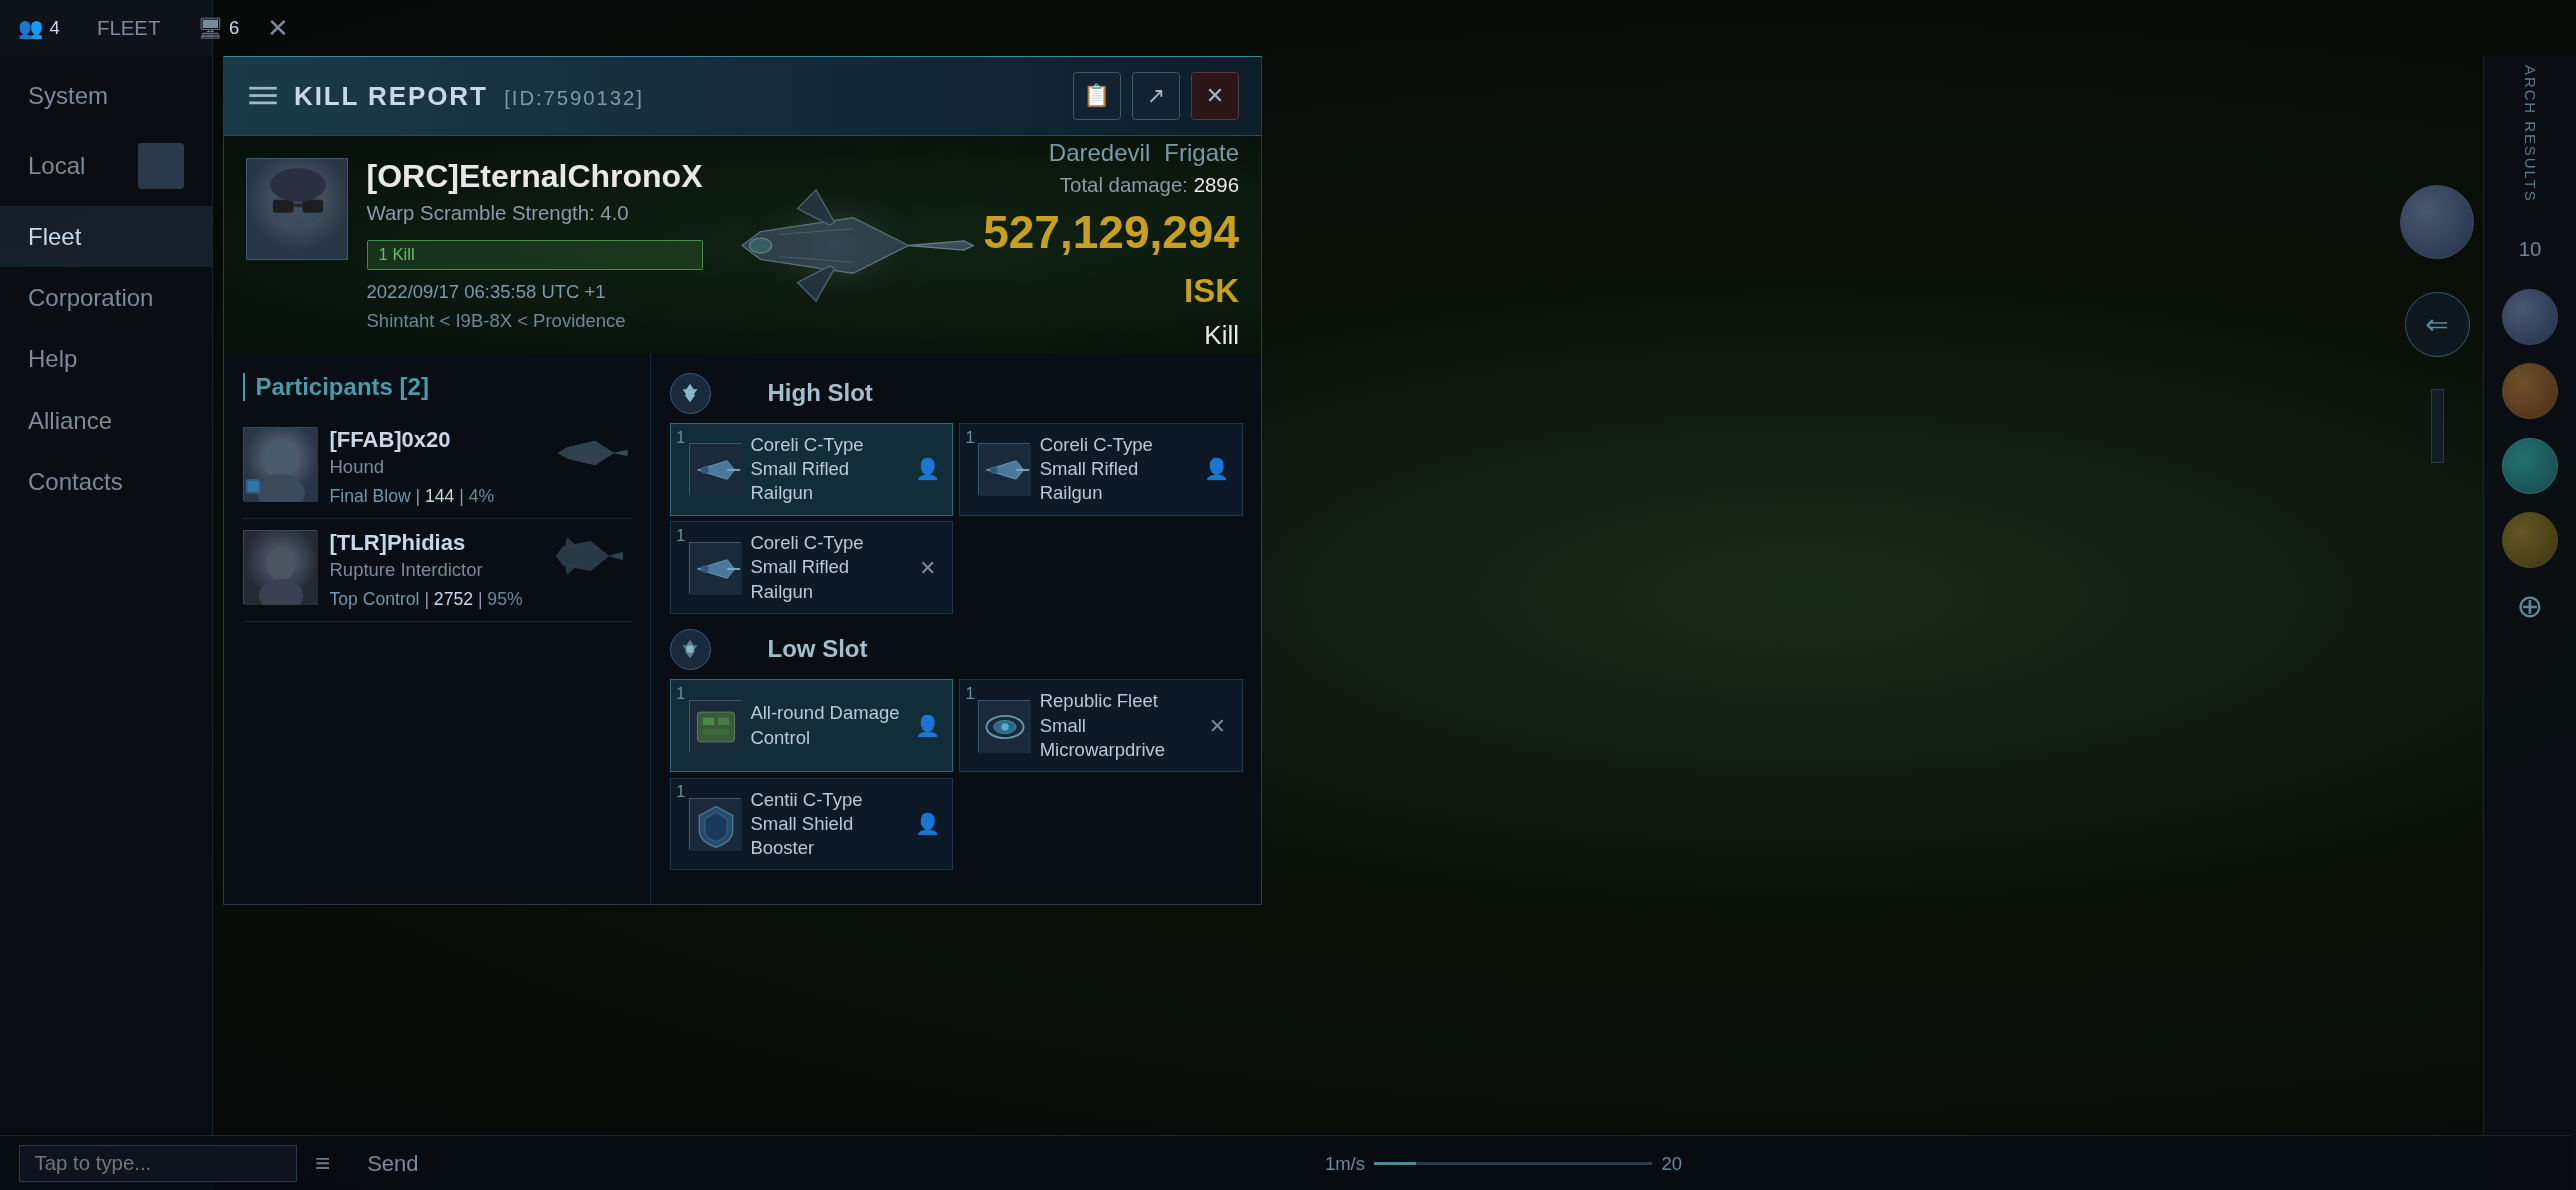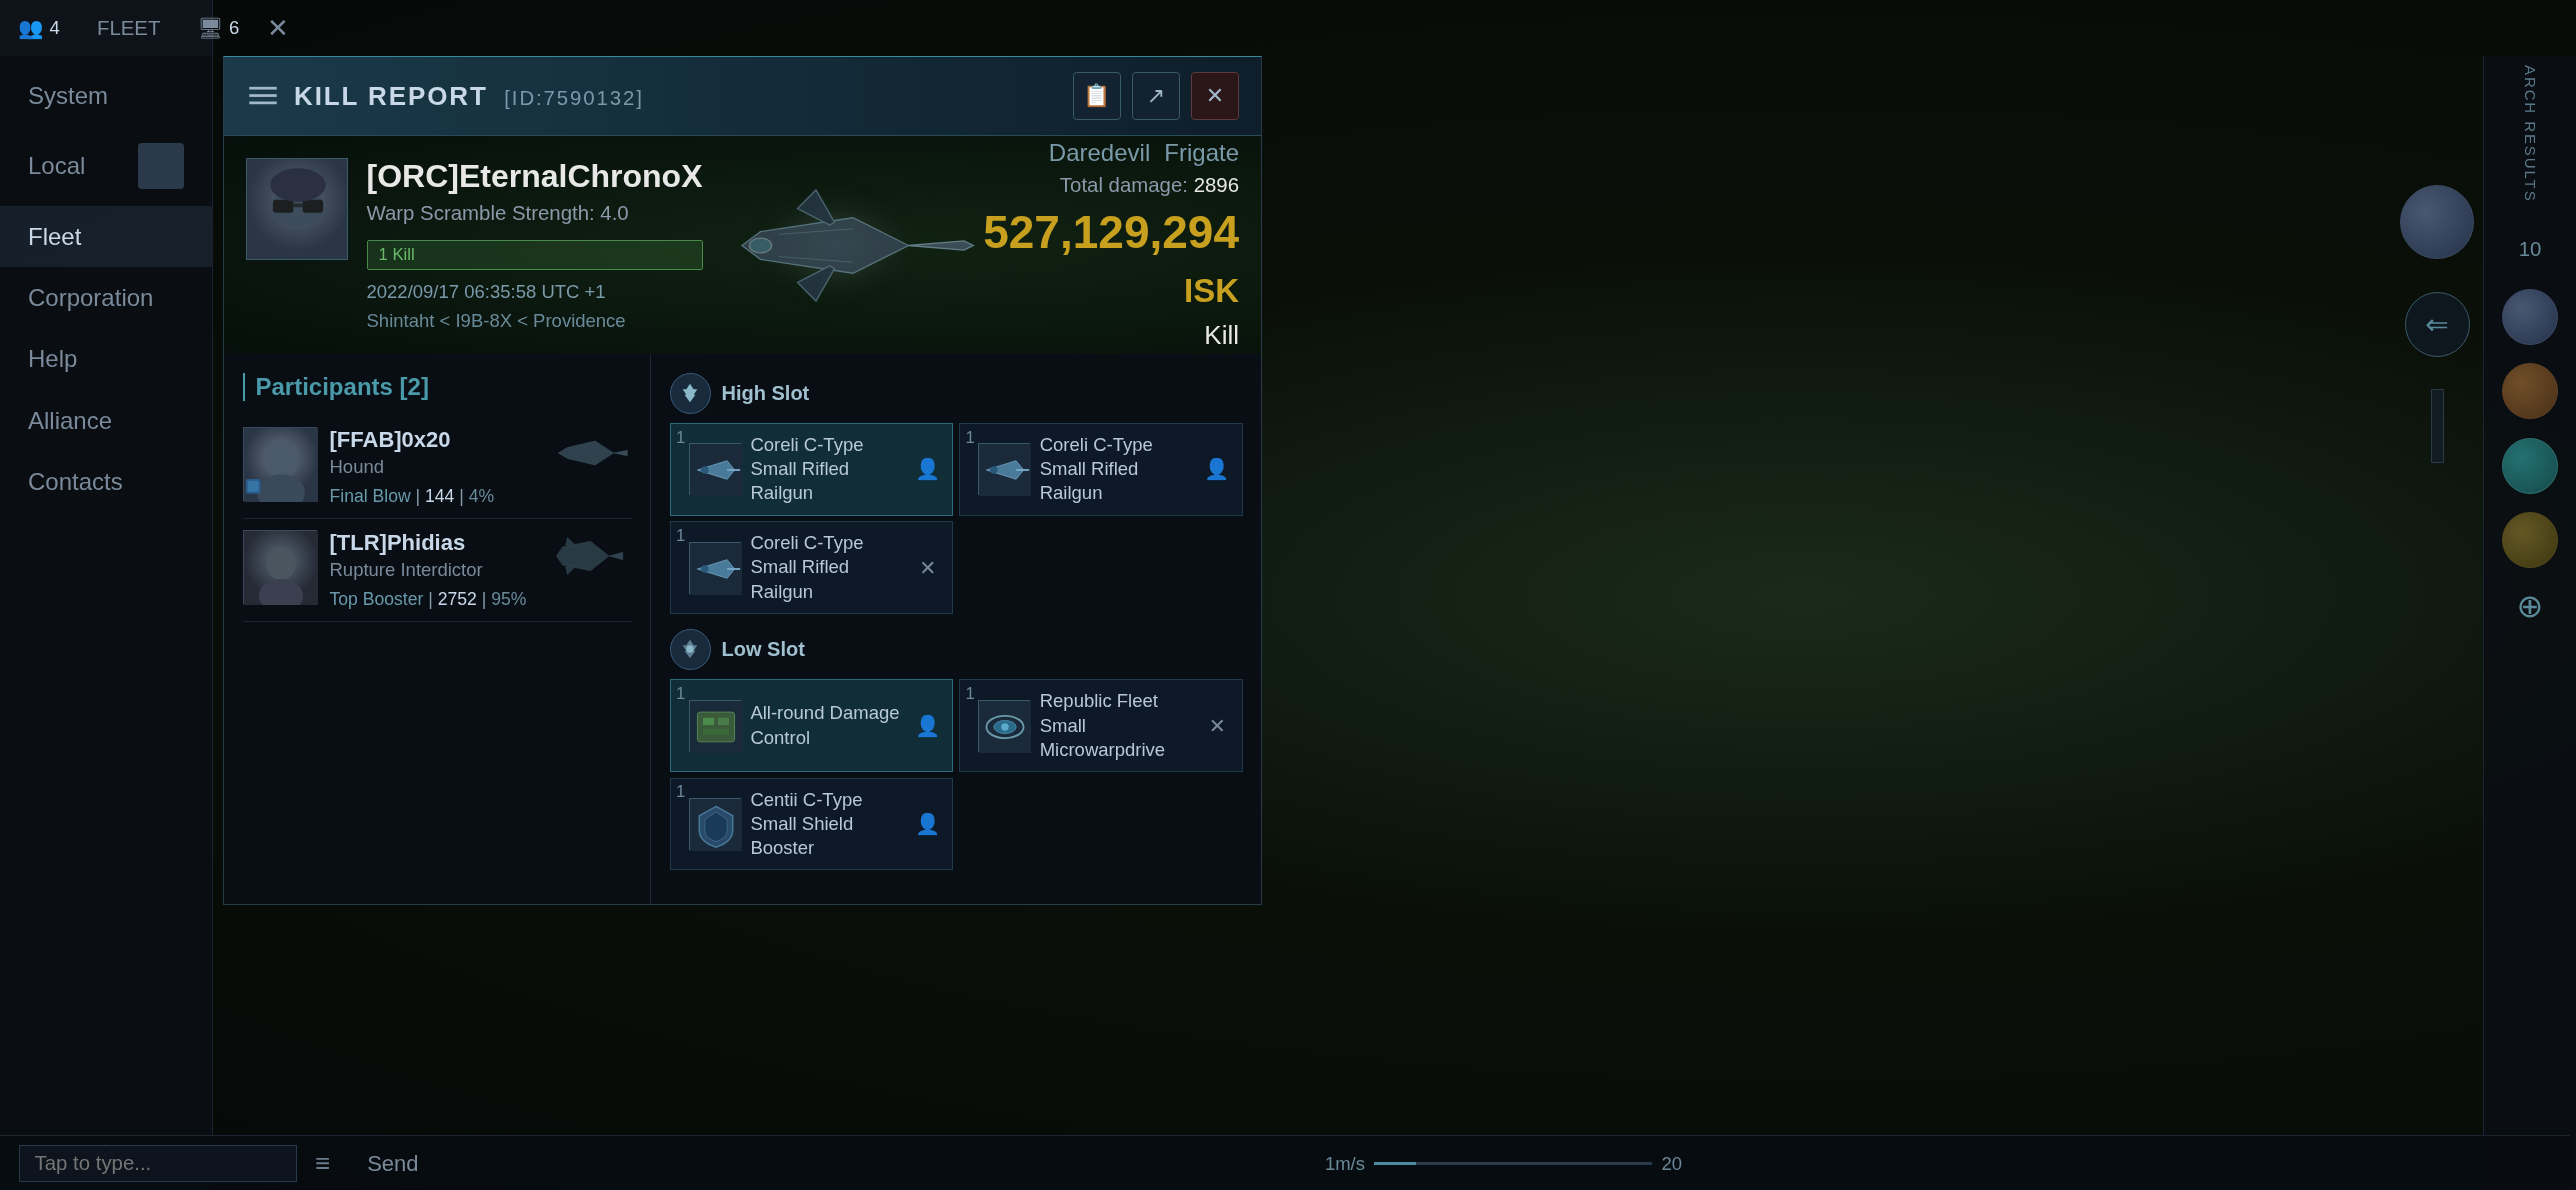--- a/index.html
+++ b/index.html
@@ -433,22 +433,23 @@
       border-radius: 50%;
       display: flex;
       align-items: center;
       justify-content: center;
       color: #8ab8c8;
       font-size: 18.5px;
     }
 
     .slot-title {
       color: #a0c0d0;
-      font-size: 20px;
+      font-size: 24px;
       font-weight: bold;
+      margin-left: 46px;
     }
 
     .equipment-grid {
       display: grid;
       grid-template-columns: 1fr 1fr;
       gap: 5.6px;
     }
 
     .equipment-item {
       display: flex;
@@ -807,21 +808,21 @@
             </defs>
             <rect width="80" height="80" fill="url(#p2grad)"></rect>
             <ellipse cx="40" cy="35" rx="16" ry="18" fill="#4a5560"></ellipse>
             <ellipse cx="40" cy="70" rx="24" ry="18" fill="#3a4050"></ellipse>
           </svg>
         </div>
         <div class="p-info">
           <div class="p-name">[TLR]Phidias</div>
           <div class="p-ship">Rupture Interdictor</div>
           <div class="p-stats">
-            <span class="final-blow">Top Booster</span>
+            <span class="final-blow">Top Control</span>
             <span> | </span>
             <span class="damage-num">2752</span>
             <span> | </span>
             <span class="pct">95%</span>
           </div>
         </div>
         <div class="p-ship-icon">
           <svg width="83" height="52" viewBox="0 0 90 56">
             <g fill="#4a6a7a" stroke="#6a8a9a" stroke-width="0.5" opacity="0.7">
               <path d="M65,28 L45,12 L15,18 L8,28 L15,38 L45,44 Z"></path>

